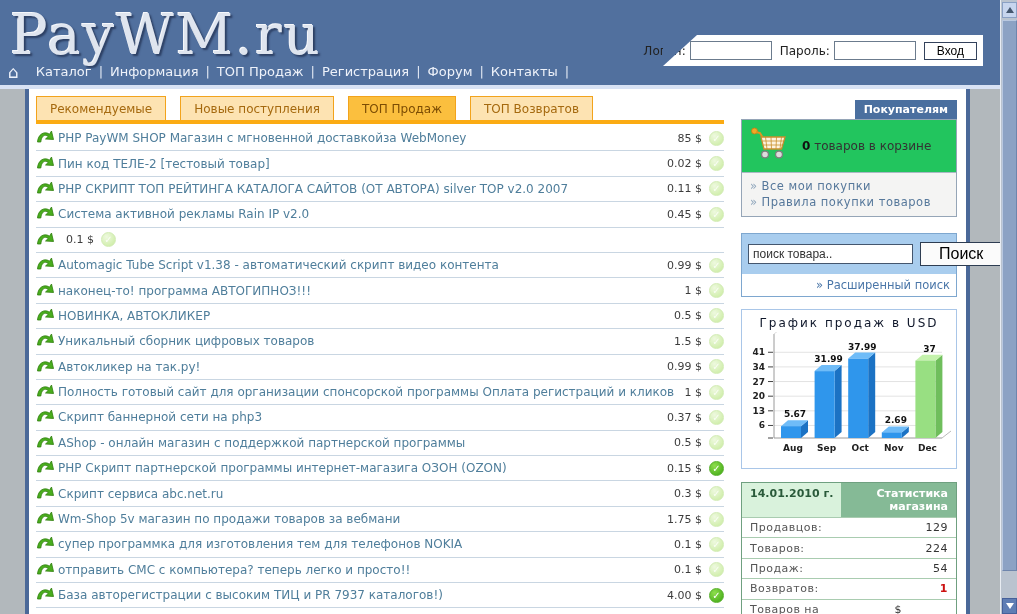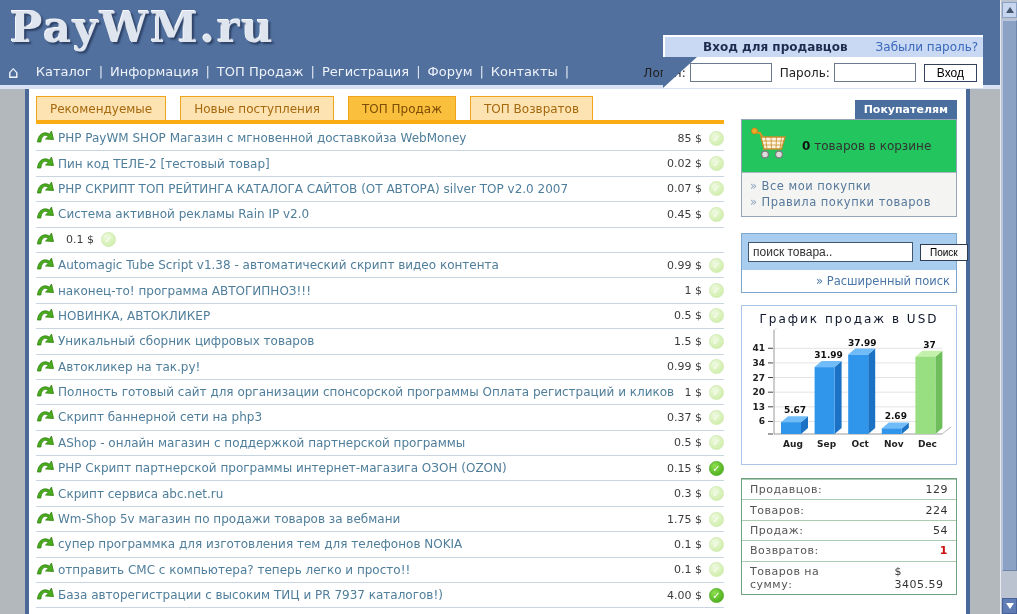--- a/index.html
+++ b/index.html
@@ -2,21 +2,21 @@
 <html><head>
 <meta charset="utf-8">
 <style>
   * { margin:0; padding:0; box-sizing:border-box; }
   html,body { width:1017px; height:614px; overflow:hidden; }
   body { position:relative; background:#b2b8bc; font-family:"DejaVu Sans",sans-serif; }
 
   
   .page { position:absolute; left:0; top:0; width:1000px; height:614px; }
   .header { position:absolute; left:0; top:0; width:1000px; height:85px; background:#51709e; }
-  .logo { position:absolute; left:10px; top:2px; font-family:"DejaVu Serif",serif; font-weight:bold; font-size:43px; letter-spacing:2px; color:#dfe5ef; text-shadow:2px 2px 2px #2c3f63, -1px -1px 0 #f6f8fc; }
+  .logo { position:absolute; left:10px; top:2px; font-family:"DejaVu Serif",serif; font-weight:normal; font-size:56px; letter-spacing:2px; color:#dfe5ef; text-shadow:2px 2px 2px #2c3f63, -1px -1px 0 #f6f8fc; }
   .header-strip { position:absolute; left:0; top:85px; width:1000px; height:4px; background:#d8e2f4; }
   .navbar { position:absolute; left:0; bottom:0; width:100%; height:27px; border-top:1px solid #66800; display:flex; align-items:center; padding-left:8px; color:#eef2fa; font-size:13px; }
   .home-ic { font-size:17px; margin-right:10px; cursor:pointer; }
   .nav-item { display:flex; align-items:center; cursor:pointer; }
   .nav-item .lbl { padding:0 7px; }
   .nav-sep { color:#dfe6f2; }
 
   
   .loginbox { position:absolute; top:35px; right:17px; width:320px; z-index:5; }
   .login-bar { height:22px; background:#c9d9f3; border-left:2px solid #fff; border-top:2px solid #fff; display:flex; align-items:center; font-size:12px; }
@@ -52,21 +52,21 @@
   .cartbox { clear:both; border:1px solid #95a5b7; background:#22c55e; }
   .cart-top { display:flex; align-items:center; padding:7px 8px; }
   .cart-text { font-size:12px; color:#333; margin-left:12px; }
   .cart-text b { color:#111; }
   .cart-links { border-top:1px solid #aab8c4; background:#f4f4f3; padding:5px 8px 6px; }
   .sb-link { font-size:11.5px; color:#56789b; letter-spacing:0.5px; line-height:16px; cursor:pointer; }
   .sb-link .arr { color:#8fa6bc; margin-right:4px; }
   .searchbox { margin-top:16px; border:1px solid #7ea7cf; }
   .search-row { background:#a9cdee; padding:8px 6px; display:flex; align-items:center; }
   .search-row input { flex:1; height:20px; border:1px solid #44566e; font-size:12px; color:#333; padding:0 4px; }
-  .search-btn { margin-left:7px; border:1px solid #2e3d52; background:#fbfbfb; font-size:10px; padding:2px 9px; cursor:pointer; }
+  .search-btn { margin-left:7px; border:1px solid #2e3d52; background:#fbfbfb; font-size:16px; padding:2px 18px; cursor:pointer; }
   .adv-row { background:#fff; padding:4px 6px; text-align:right; font-size:11.5px; color:#4a76a8; cursor:pointer; }
   .chartbox { margin-top:12px; border:1px solid #a9c6e8; background:#fff; padding:6px 2px 4px; }
   .chart-title { text-align:center; color:#0f172a; font-size:12px; letter-spacing:2px; margin-bottom:2px; }
   .statsbox { margin-top:13px; border:1px solid #6fa080; background:#fff; font-size:11px; }
   .stats-head { display:flex; font-weight:bold; }
   .stats-date { background:#d9f2dc; color:#2a5a3a; padding:4px 8px; white-space:nowrap; }
   .stats-title { flex:1; background:#85ba96; color:#fff; text-align:right; padding:4px 8px; }
   .stat-row { display:flex; justify-content:space-between; padding:3.2px 8px; border-top:1px solid #a9ccb0; color:#555; letter-spacing:0.5px;gap:42px; }
   .stat-row .val { color:#333; }
   .stat-row .val.red { color:#cc1111; font-weight:bold; }
@@ -119,24 +119,20 @@
         <span class="nav-item">
           <span class="lbl">Контакты</span>
           <span class="nav-sep">|</span>
         </span>
 
     </div>
   </div>
   <div class="header-strip"></div>
 
   <div class="loginbox">
-    <div class="login-bar">
-      <span class="login-title">Вход для продавцов</span>
-      <span class="forgot">Забыли пароль?</span>
-    </div>
     <div class="login-row">
       <label>Логин:</label>
       <input type="text" style="">
       <label>Пароль:</label>
       <input type="text" style="">
       <button class="login-btn">Вход</button>
     </div>
   </div>
 
   <div class="content">
@@ -186,21 +182,21 @@
             <span class="check light">✓</span>
           </div>
 
           <div class="prow">
             <span class="aicon">
               <svg width="19" height="16" viewBox="0 0 19 16">
                 <path d="M1.5 14 C2 6.5 8 2.5 13.5 6.2 L15.5 3 L17.5 11.5 L9.5 11 L12.3 8.4 C8.5 5.8 5.5 8 4.8 14 Z" fill="#49ad1d" stroke="#2e7d0c" stroke-width="0.8"></path>
               </svg>
             </span>
             <span class="title">PHP СКРИПТ ТОП РЕЙТИНГА КАТАЛОГА САЙТОВ (ОТ АВТОРА) silver TOP v2.0 2007</span>
-            <span class="price">0.07 $</span>
+            <span class="price">0.11 $</span>
             <span class="check light">✓</span>
           </div>
 
           <div class="prow">
             <span class="aicon">
               <svg width="19" height="16" viewBox="0 0 19 16">
                 <path d="M1.5 14 C2 6.5 8 2.5 13.5 6.2 L15.5 3 L17.5 11.5 L9.5 11 L12.3 8.4 C8.5 5.8 5.5 8 4.8 14 Z" fill="#49ad1d" stroke="#2e7d0c" stroke-width="0.8"></path>
               </svg>
             </span>
             <span class="title">Система активной рекламы Rain IP v2.0</span>
@@ -460,20 +456,24 @@
             <text x="149.8" y="119" text-anchor="middle" font-size="9" font-weight="bold" fill="#222">Nov</text>
             <polygon points="191.4,106 191.4,28.63636363636364 198.4,22.63636363636364 198.4,100" fill="#6fbe5c"></polygon>
             <polygon points="171.4,28.63636363636364 178.4,22.63636363636364 198.4,22.63636363636364 191.4,28.63636363636364" fill="#c4f2ac"></polygon>
             <rect x="171.4" y="28.63636363636364" width="20" height="77.36363636363636" fill="#98df82"></rect>
             <text x="185.4" y="19.63636363636364" text-anchor="middle" font-size="9" font-weight="bold" fill="#111">37</text>
             <text x="183.4" y="119" text-anchor="middle" font-size="9" font-weight="bold" fill="#222">Dec</text>
           </svg>
       </div>
 
       <div class="statsbox">
+        <div class="stats-head">
+          <span class="stats-date">14.01.2010 г.</span>
+          <span class="stats-title">Статистика магазина</span>
+        </div>
 
           <div class="stat-row">
             <span class="lab">Продавцов:</span>
             <span class="val">129</span>
           </div>
 
           <div class="stat-row">
             <span class="lab">Товаров:</span>
             <span class="val">224</span>
           </div>

